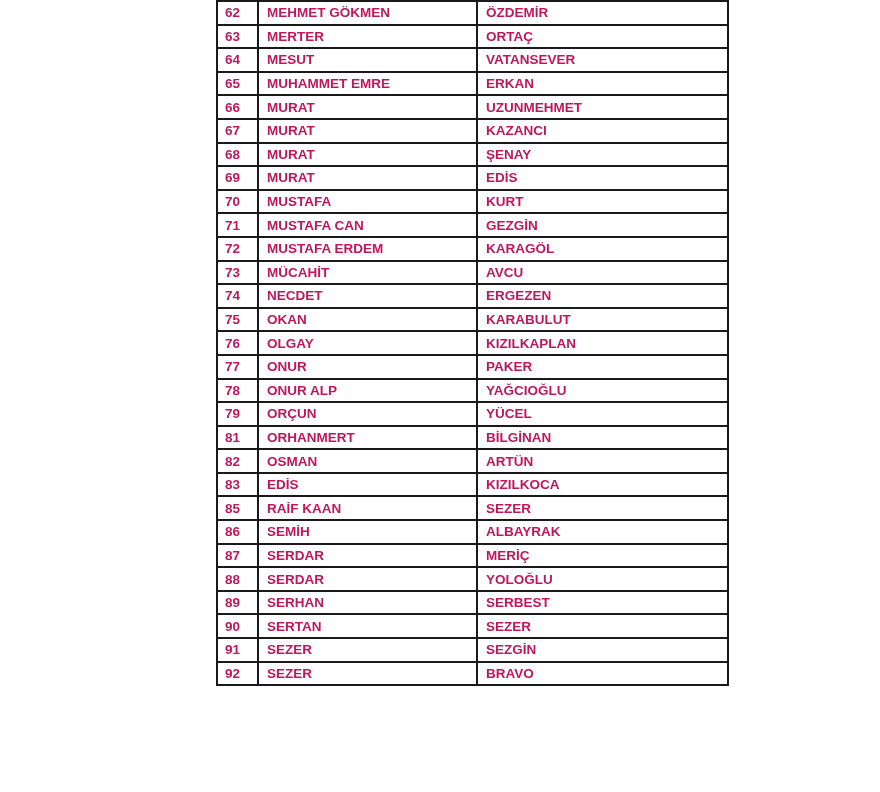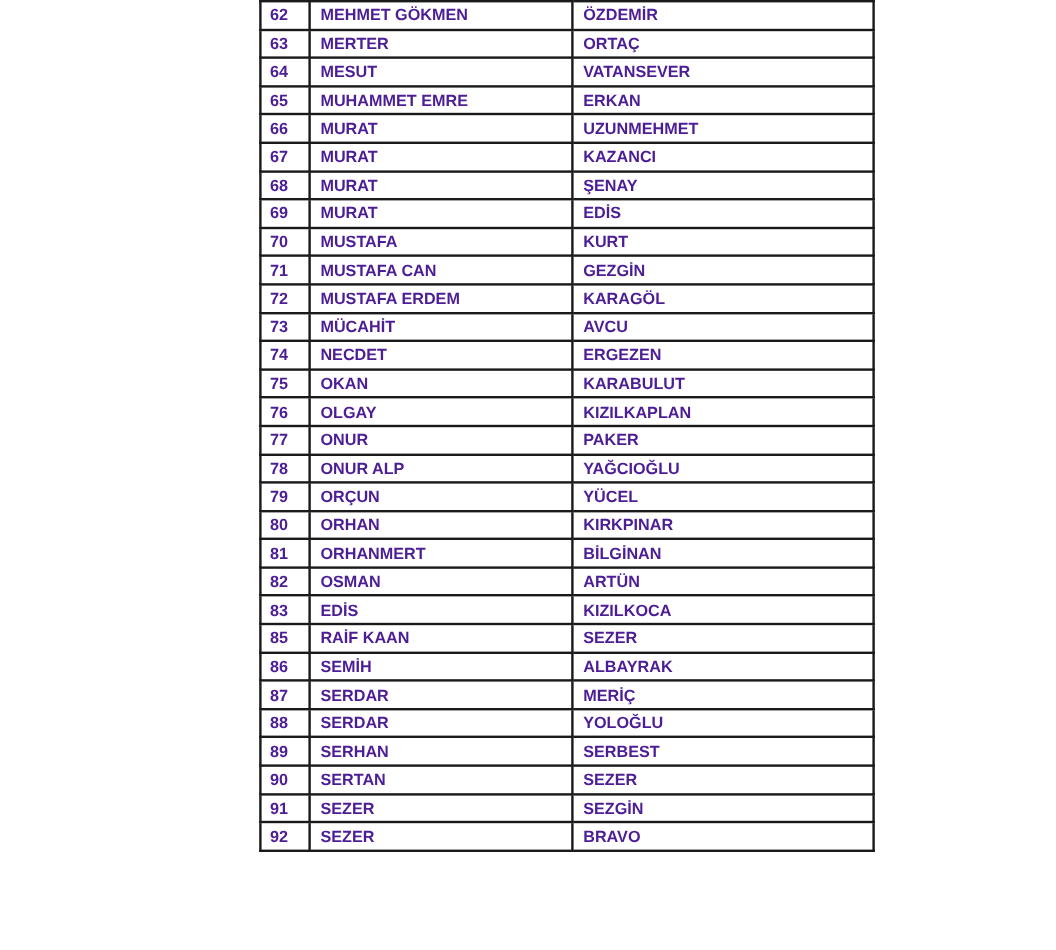--- a/index.html
+++ b/index.html
@@ -6,21 +6,21 @@
     body { width: 880px; height: 792px; overflow: hidden; position: relative; }
     .table {
       position: absolute;
       left: 216px;
       top: 0px;
       width: 513px;
       border-collapse: collapse;
       font-family: "Liberation Sans", sans-serif;
       font-weight: bold;
       font-size: 13.5px;
-      color: #4c1d95;
+      color: #be185d;
       table-layout: fixed;
     }
     .table td {
       border: 2px solid #1a1a1a;
       height: 21.6px;
       padding: 0 0 0 8px;
       white-space: nowrap;
       overflow: hidden;
       vertical-align: middle;
       line-height: 21px;
@@ -118,25 +118,20 @@
         <td class="num">78</td>
         <td class="first">ONUR ALP</td>
         <td class="last">YAĞCIOĞLU</td>
       </tr>
       <tr>
         <td class="num">79</td>
         <td class="first">ORÇUN</td>
         <td class="last">YÜCEL</td>
       </tr>
       <tr>
-        <td class="num">80</td>
-        <td class="first">ORHAN</td>
-        <td class="last">KIRKPINAR</td>
-      </tr>
-      <tr>
         <td class="num">81</td>
         <td class="first">ORHANMERT</td>
         <td class="last">BİLGİNAN</td>
       </tr>
       <tr>
         <td class="num">82</td>
         <td class="first">OSMAN</td>
         <td class="last">ARTÜN</td>
       </tr>
       <tr>

